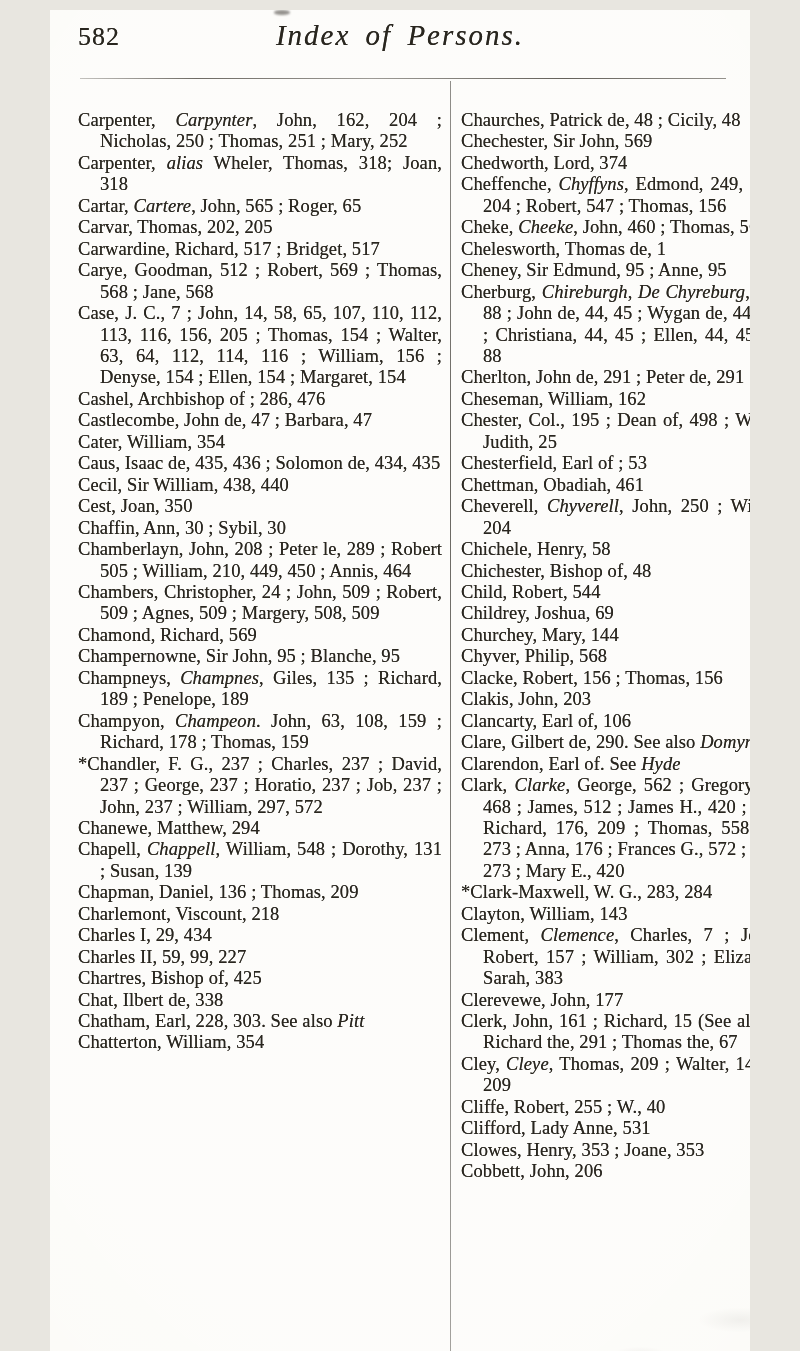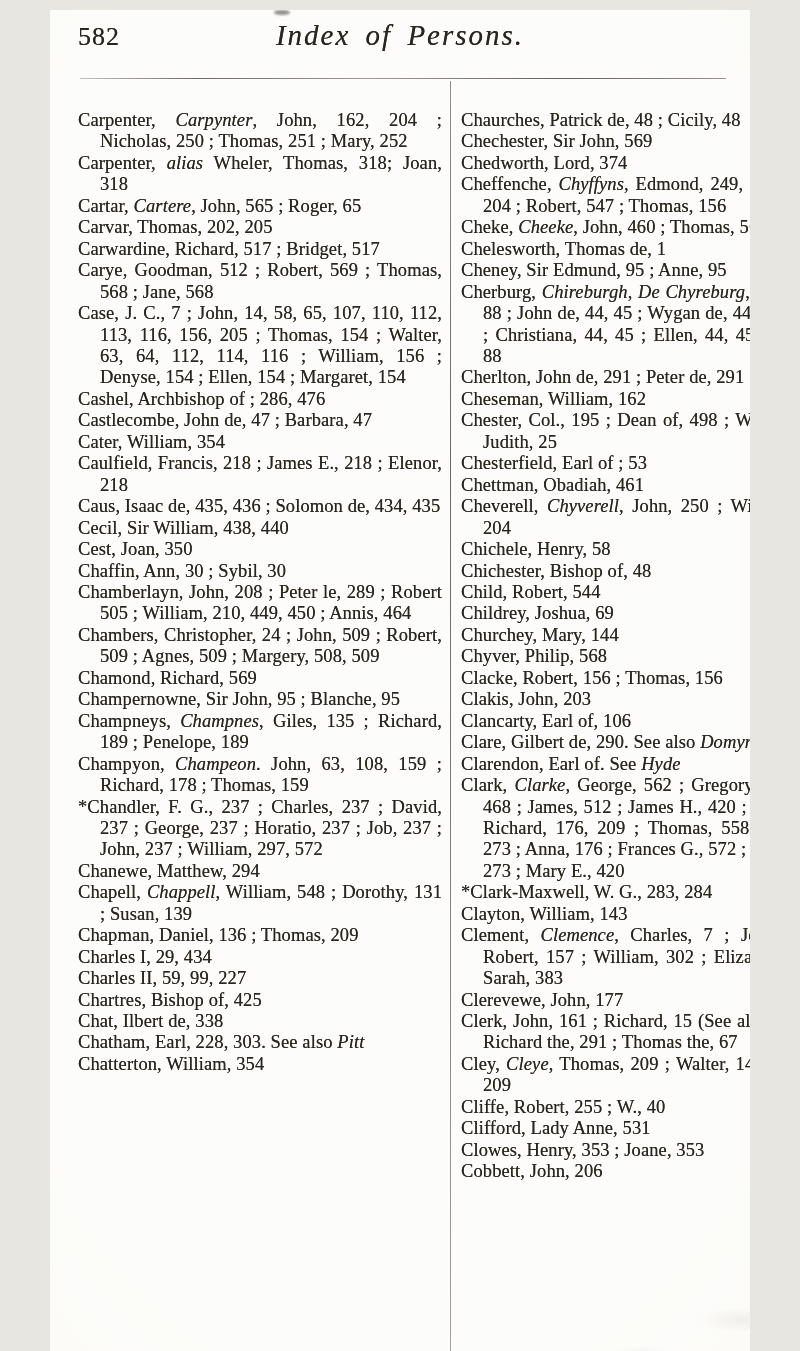--- a/index.html
+++ b/index.html
@@ -71,35 +71,35 @@
       <p class="entry">Carpenter, <i>Carpynter</i>, John, 162, 204 ; Nicholas, 250 ; Thomas, 251 ; Mary, 252</p>
       <p class="entry">Carpenter, <i>alias</i> Wheler, Thomas, 318; Joan, 318</p>
       <p class="entry">Cartar, <i>Cartere</i>, John, 565 ; Roger, 65</p>
       <p class="entry">Carvar, Thomas, 202, 205</p>
       <p class="entry">Carwardine, Richard, 517 ; Bridget, 517</p>
       <p class="entry">Carye, Goodman, 512 ; Robert, 569 ; Thomas, 568 ; Jane, 568</p>
       <p class="entry">Case, J. C., 7 ; John, 14, 58, 65, 107, 110, 112, 113, 116, 156, 205 ; Thomas, 154 ; Walter, 63, 64, 112, 114, 116 ; William, 156 ; Denyse, 154 ; Ellen, 154 ; Margaret, 154</p>
       <p class="entry">Cashel, Archbishop of ; 286, 476</p>
       <p class="entry">Castlecombe, John de, 47 ; Barbara, 47</p>
       <p class="entry">Cater, William, 354</p>
-      <p class="entry">Caulfield, Francis, 218 ; James E., 218 ; Elenor, 218</p>
       <p class="entry">Caus, Isaac de, 435, 436 ; Solomon de, 434, 435</p>
       <p class="entry">Cecil, Sir William, 438, 440</p>
       <p class="entry">Cest, Joan, 350</p>
       <p class="entry">Chaffin, Ann, 30 ; Sybil, 30</p>
       <p class="entry">Chamberlayn, John, 208 ; Peter le, 289 ; Robert 505 ; William, 210, 449, 450 ; Annis, 464</p>
       <p class="entry">Chambers, Christopher, 24 ; John, 509 ; Robert, 509 ; Agnes, 509 ; Margery, 508, 509</p>
       <p class="entry">Chamond, Richard, 569</p>
       <p class="entry">Champernowne, Sir John, 95 ; Blanche, 95</p>
       <p class="entry">Champneys, <i>Champnes</i>, Giles, 135 ; Richard, 189 ; Penelope, 189</p>
       <p class="entry">Champyon, <i>Champeon</i>. John, 63, 108, 159 ; Richard, 178 ; Thomas, 159</p>
       <p class="entry">*Chandler, F. G., 237 ; Charles, 237 ; David, 237 ; George, 237 ; Horatio, 237 ; Job, 237 ; John, 237 ; William, 297, 572</p>
       <p class="entry">Chanewe, Matthew, 294</p>
       <p class="entry">Chapell, <i>Chappell</i>, William, 548 ; Dorothy, 131 ; Susan, 139</p>
       <p class="entry">Chapman, Daniel, 136 ; Thomas, 209</p>
+      <p class="entry">Charlemont, Viscount, 218</p>
       <p class="entry">Charles I, 29, 434</p>
       <p class="entry">Charles II, 59, 99, 227</p>
       <p class="entry">Chartres, Bishop of, 425</p>
       <p class="entry">Chat, Ilbert de, 338</p>
       <p class="entry">Chatham, Earl, 228, 303.  See also <i>Pitt</i></p>
       <p class="entry">Chatterton, William, 354</p>
     </section>
   <section class="col col-right">
       <p class="entry">Chaurches, Patrick de, 48 ; Cicily, 48</p>
       <p class="entry">Chechester, Sir John, 569</p>

